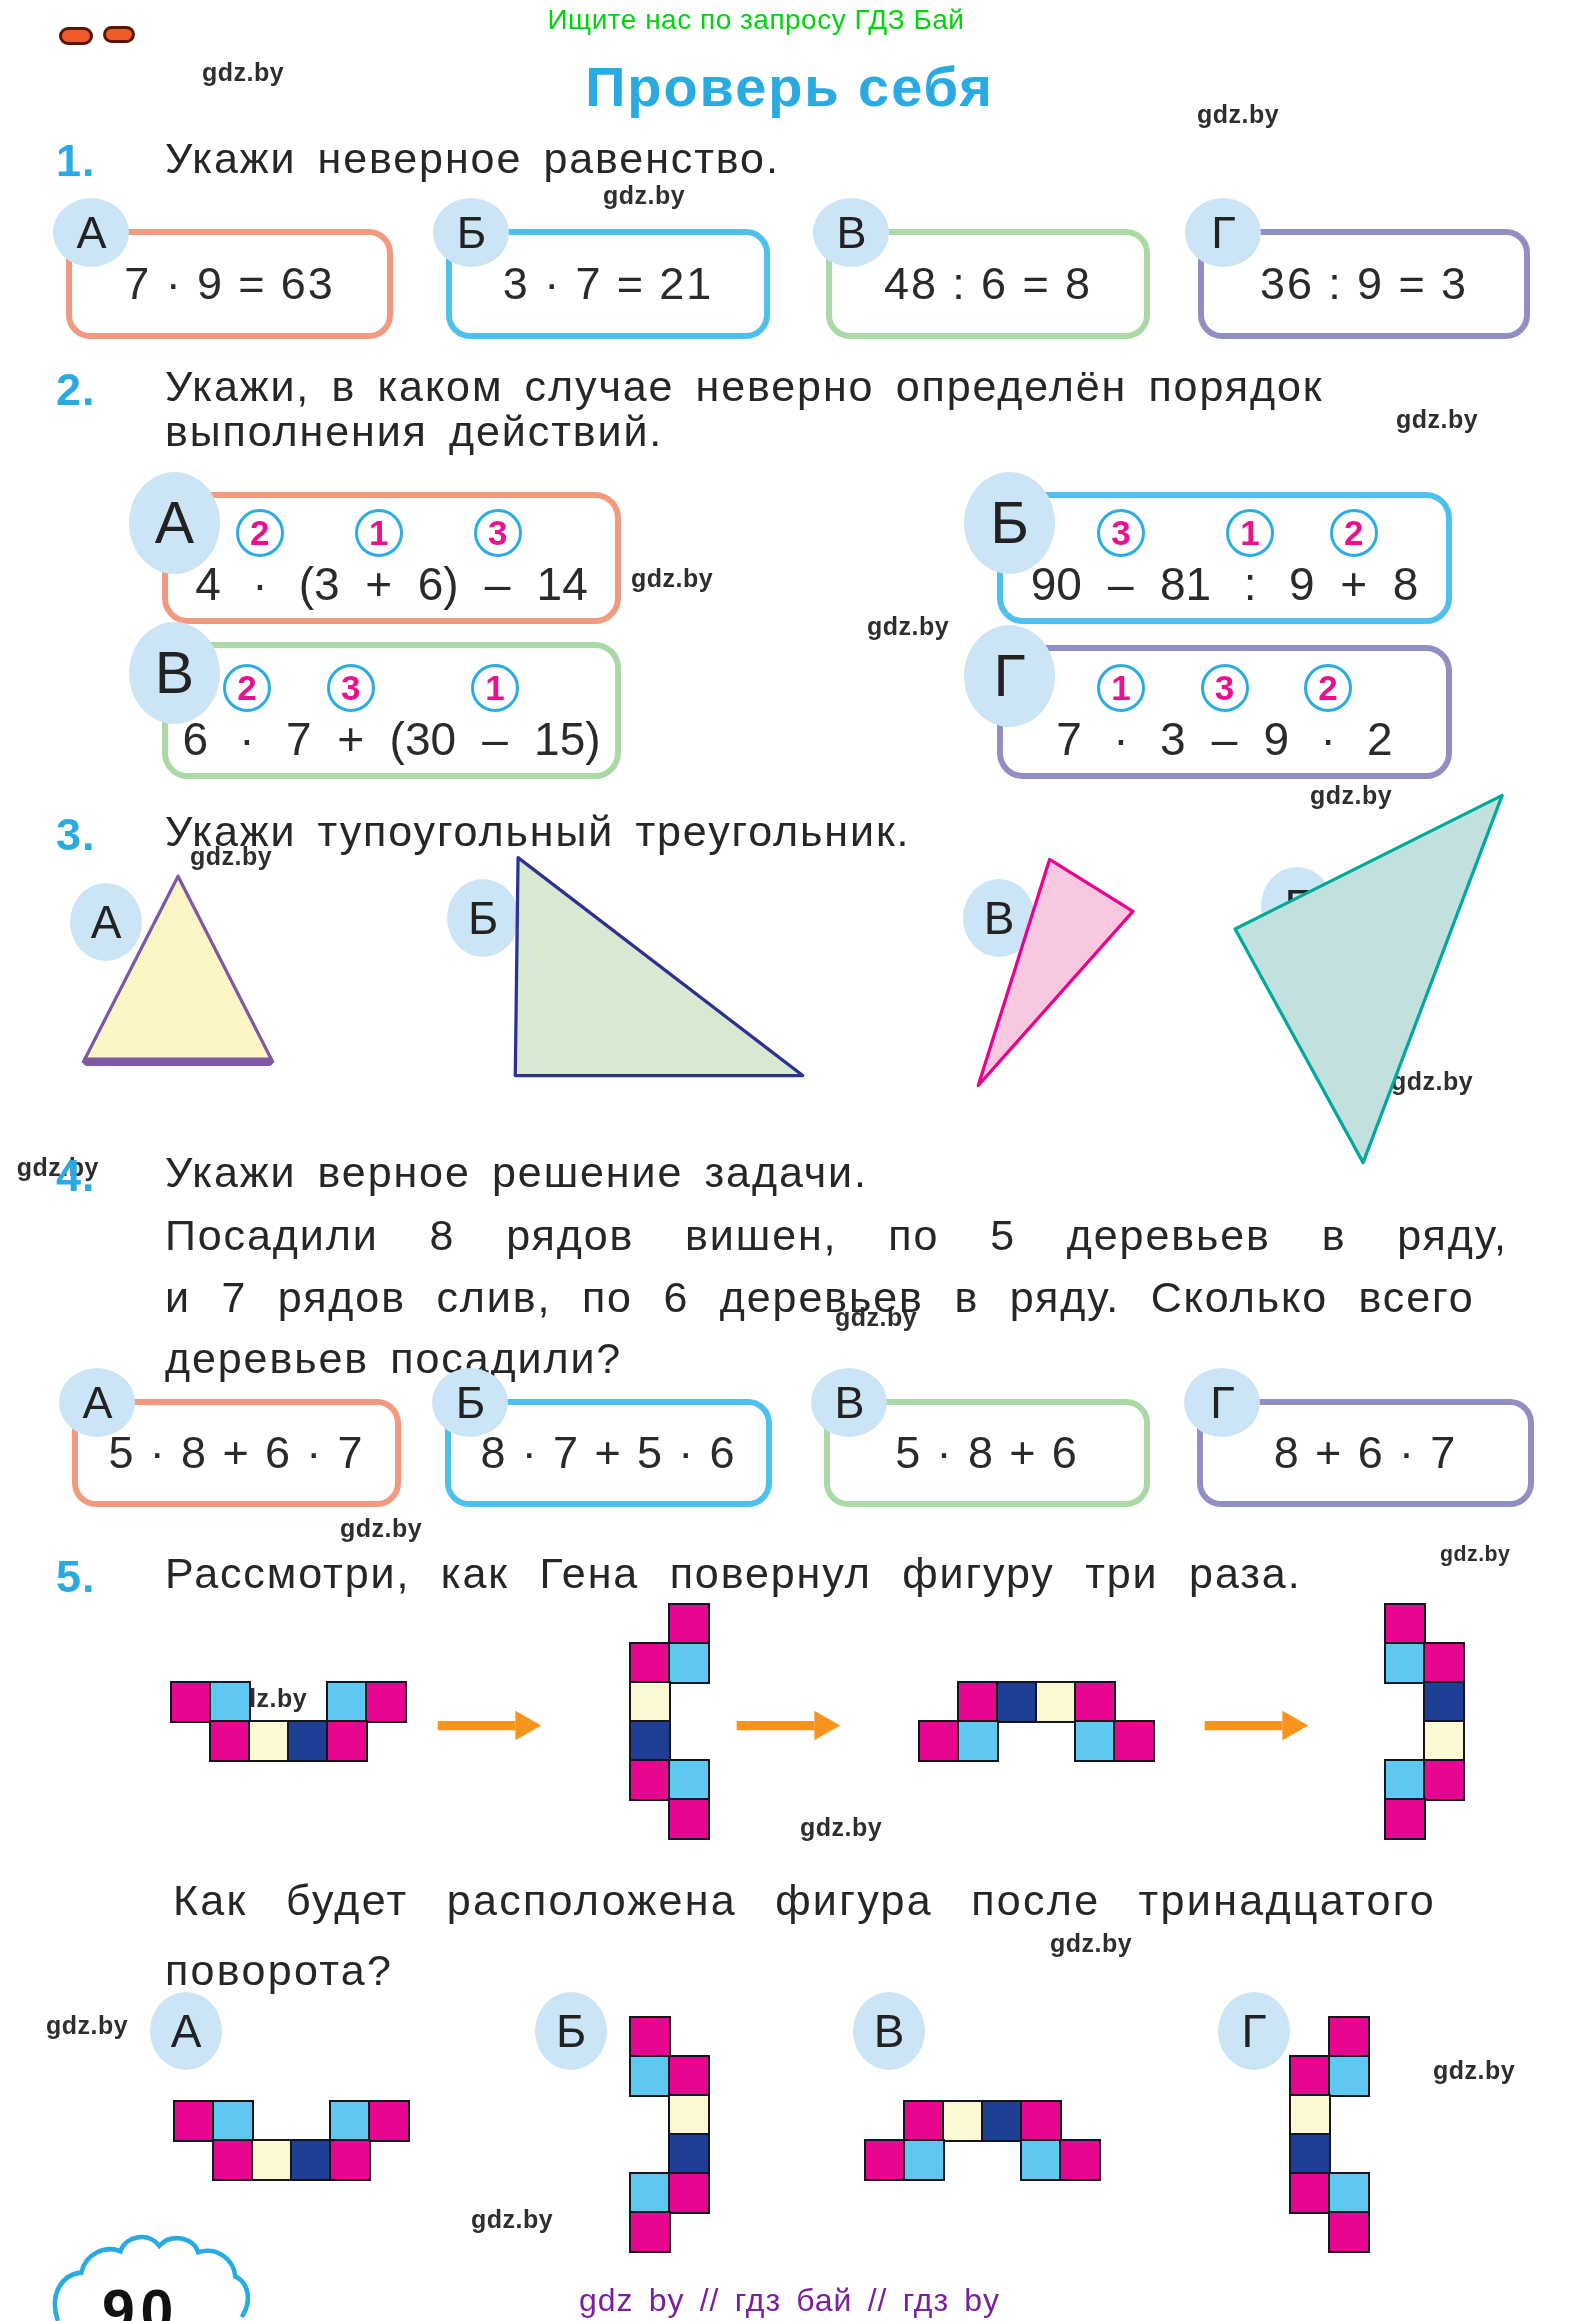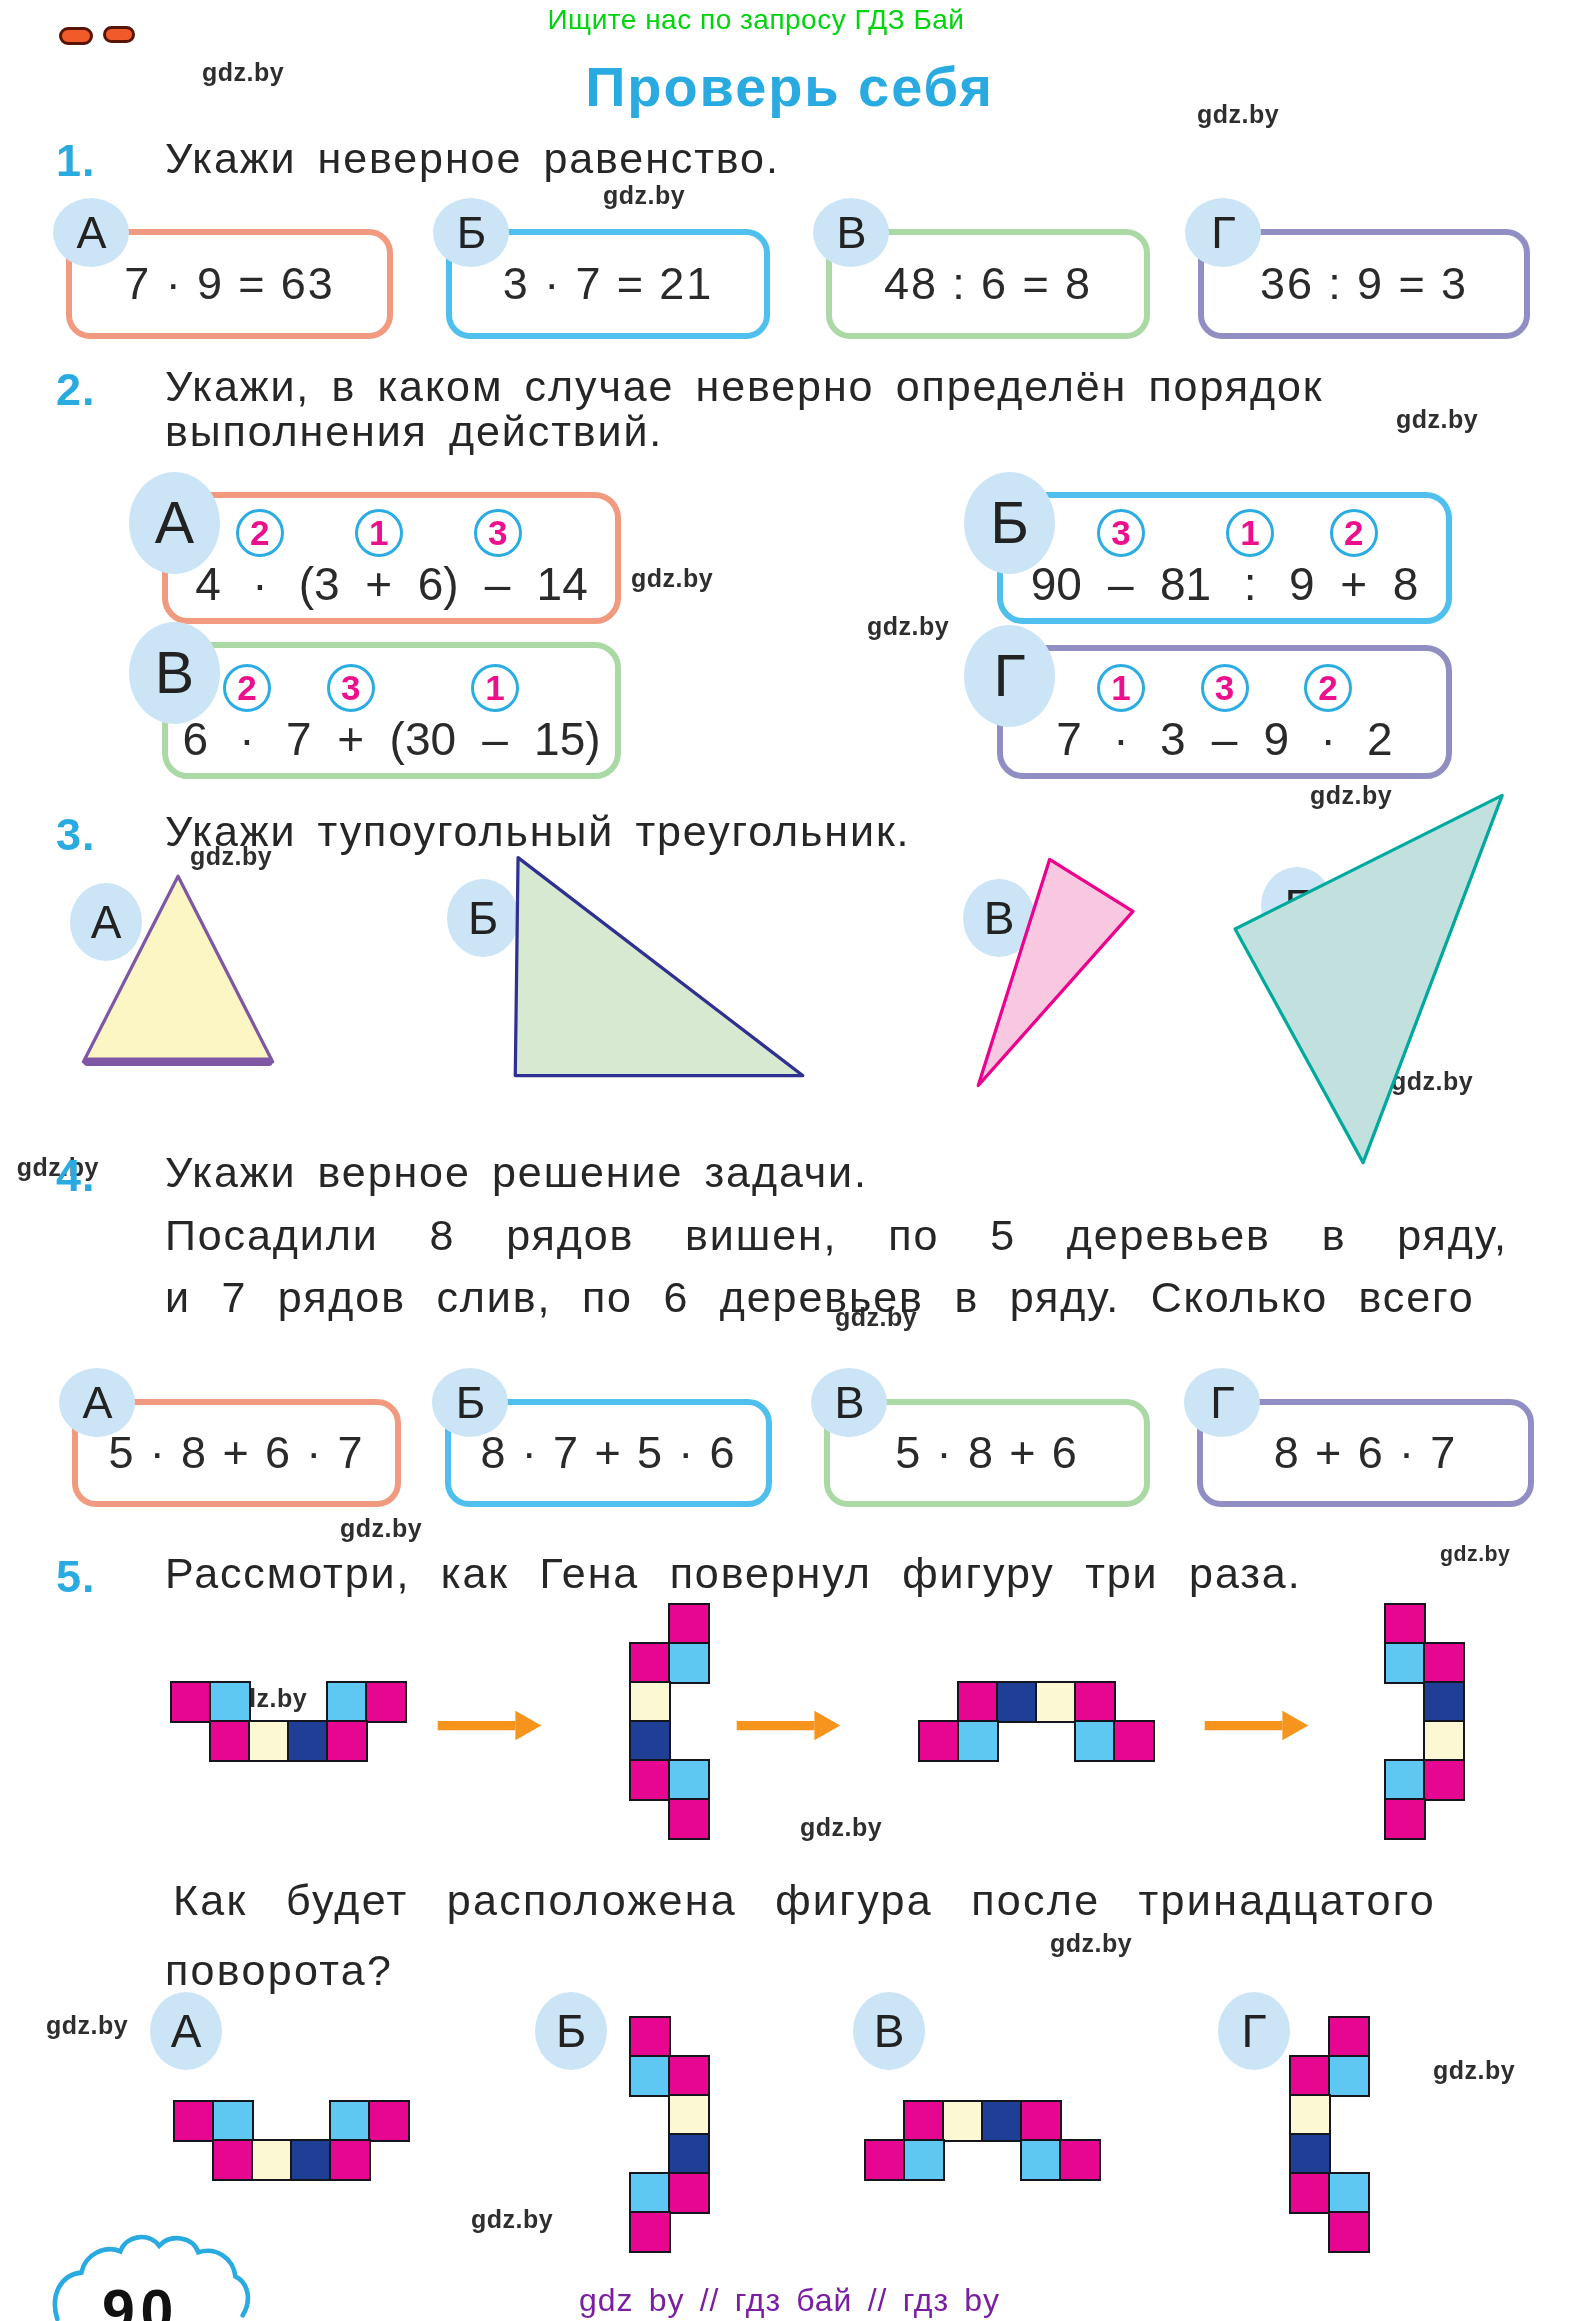--- a/index.html
+++ b/index.html
@@ -268,20 +268,21 @@
 
   <div class="shape-label" style="left:1261px;top:867px;">Г</div>
   <svg class="tri" style="left:1224px;top:784px;" width="306" height="390" viewBox="0 0 330 420">
     <polygon points="300,12 12,156 150,408" fill="#c2e1de" stroke="#00a99d"></polygon>
   </svg>
 
   <div class="tasknum" style="top:1150px;">4.</div>
   <div class="tasktext" style="top:1148px;">Укажи верное решение задачи.</div>
   <div class="body-line" style="top:1211px;word-spacing:37px;">Посадили 8 рядов вишен, по 5 деревьев в ряду,</div>
   <div class="body-line" style="top:1273px;word-spacing:16.7px;">и 7 рядов слив, по 6 деревьев в ряду. Сколько всего</div>
+  <div class="body-line" style="top:1334px;word-spacing:7.4px;">деревьев посадили?</div>
 
   <div class="opt-box" style="left:72px;top:1399px;width:317px;height:96px;border-color:var(--border-salmon);">
     <div class="opt-label">А</div>
     <div class="opt-value">5 · 8 + 6 · 7</div>
   </div>
   <div class="opt-box" style="left:445px;top:1399px;width:315px;height:96px;border-color:var(--border-blue);">
     <div class="opt-label">Б</div>
     <div class="opt-value">8 · 7 + 5 · 6</div>
   </div>
   <div class="opt-box" style="left:824px;top:1399px;width:314px;height:96px;border-color:var(--border-green);">

